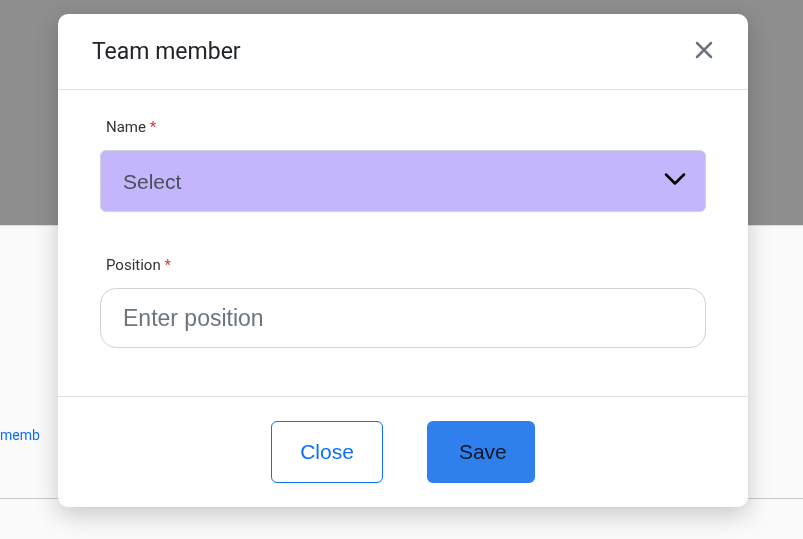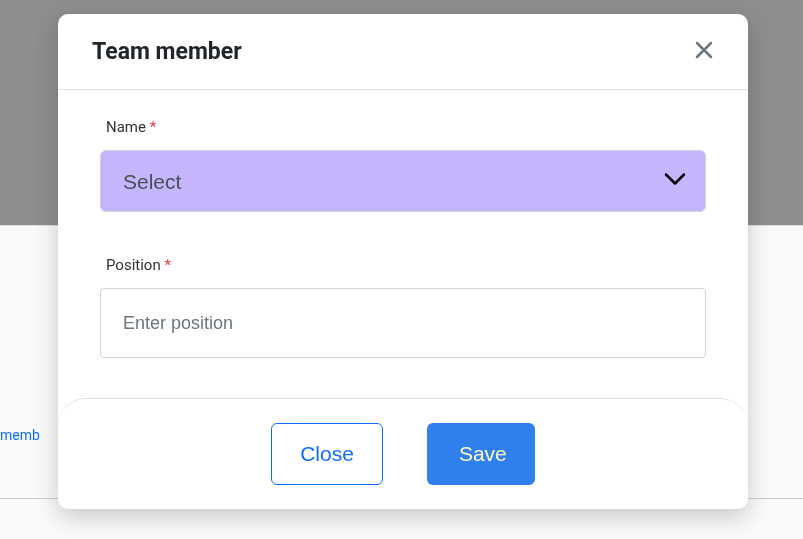--- a/index.html
+++ b/index.html
@@ -57,21 +57,21 @@
     }
     .modal-header {
       display: flex;
       align-items: center;
       justify-content: space-between;
       padding: 22px 30px 22px 34px;
       border-bottom: 1px solid #dee2e6;
     }
     .modal-title {
       font-size: 23px;
-      font-weight: 700;
+      font-weight: 400;
       color: #212529;
     }
     .close-btn {
       background: none;
       border: none;
       cursor: pointer;
       padding: 4px;
       display: flex;
       align-items: center;
       justify-content: center;
@@ -82,21 +82,21 @@
       stroke: #6c757d;
       stroke-width: 2.5;
     }
     .modal-body {
       padding: 28px 42px 40px 42px;
     }
     .form-group {
       margin-bottom: 44px;
     }
     .form-group:last-child {
-      margin-bottom: 0;
+      margin-bottom: 8px;
     }
     .form-label {
       display: block;
       font-size: 15px;
       color: #333;
       margin-bottom: 14px;
       padding-left: 6px;
     }
     .required {
       color: #dc3545;
@@ -126,56 +126,55 @@
     }
     .select-chevron svg {
       width: 22px;
       height: 14px;
       stroke: #000;
       stroke-width: 2.5;
       fill: none;
     }
     .form-input {
       width: 100%;
-      height: 70px;
+      height: 60px;
       padding: 0 22px;
-      font-size: 18px;
+      font-size: 23px;
       color: #212529;
       background: #fff;
       border: 1px solid #ced4da;
-      border-radius: 4px;
+      border-radius: 16px;
     }
     .form-input::placeholder {
       color: #6c757d;
     }
     .modal-footer {
       display: flex;
       justify-content: center;
       gap: 44px;
       padding: 24px 0;
       border-top: 1px solid #dee2e6;
-      border-radius: 28px;
     }
     .btn {
       height: 62px;
       padding: 0 28px;
       font-size: 21px;
       font-weight: 500;
       border-radius: 6px;
       cursor: pointer;
       border: none;
     }
     .btn-outline {
       background: #fff;
       color: #0d6efd;
       border: 1px solid #0d6efd;
     }
     .btn-primary {
       background: #2f80ed;
-      color: #fef9c3;
+      color: #0f172a;
       padding-left: 32px;
     }
   </style>
 </head>
 <body>
 
 <div class="backdrop">
   <div class="bg-panel"></div>
   <div class="bg-link">memb</div>
   <div class="bg-hr"></div>

